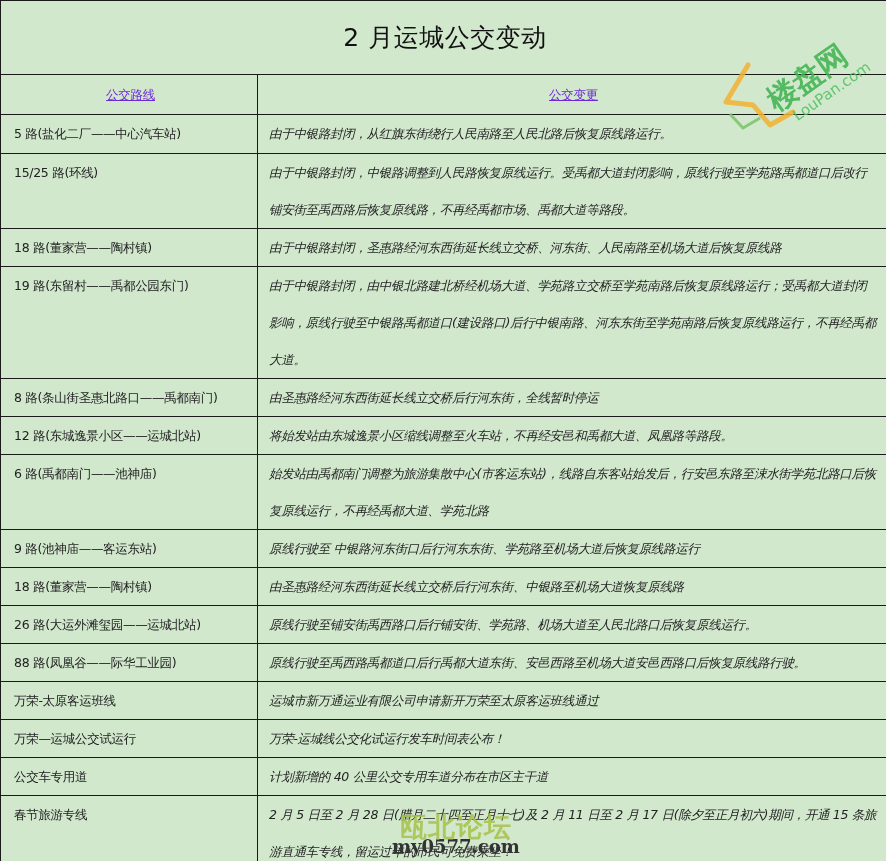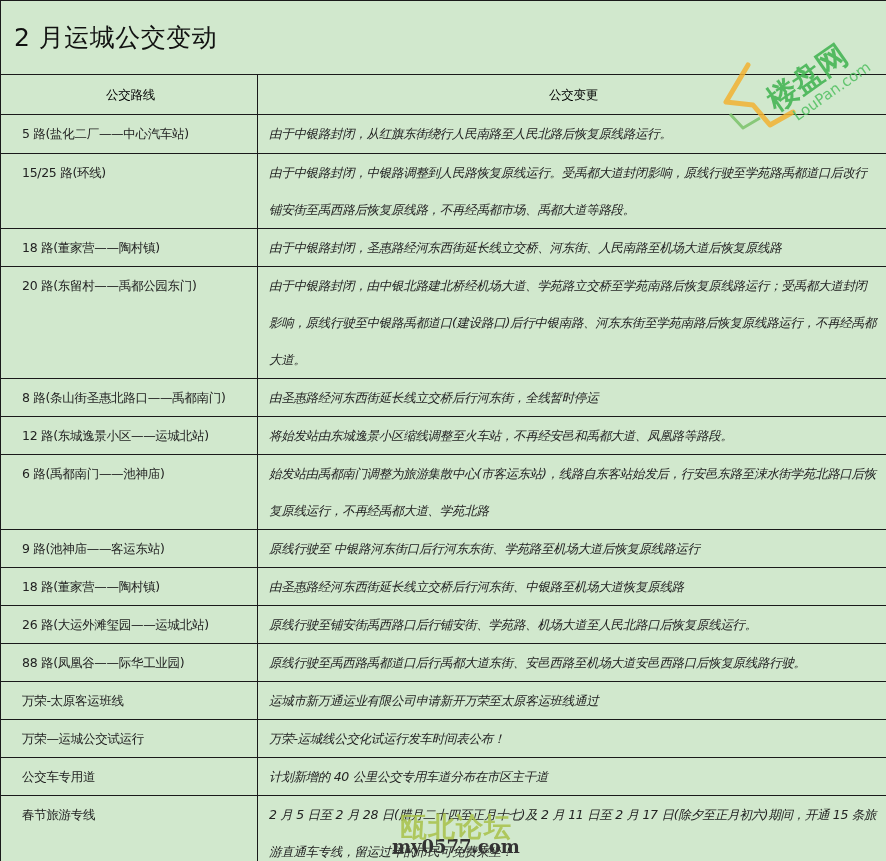--- a/index.html
+++ b/index.html
@@ -19,39 +19,40 @@
     }
     table.bus td {
       border: 1.5px solid #1a1a1a;
       vertical-align: top;
       font-size: 12.5px;
       line-height: 37px;
       padding: 0 10px 0 13px;
       letter-spacing: -0.3px;
       white-space: normal;
     }
-    table.bus td.route { padding-left: 21px; border-radius: 6px; }
+    table.bus td.route { padding-left: 13px; border-radius: 6px; }
     table.bus td.change { padding-left: 11px; padding-right: 8px; font-style: italic; }
     td.title {
       height: 73px;
-      text-align: left;
+      text-align: center;
       vertical-align: middle !important;
       font-size: 25px !important;
       line-height: 73px !important;
       color: #111;
       letter-spacing: 0.5px !important;
     }
     td.hdr {
       height: 39px;
       text-align: center;
       vertical-align: middle !important;
       line-height: 39px !important;
     }
     td.hdr a {
-      color: #000000;
+      color: #6d28d9;
+      text-decoration: underline;
       font-size: 12.5px;
       cursor: pointer;
     }
     .wm1 {
       position: absolute; left: 718px; top: 10px;
       width: 160px; height: 120px;
       pointer-events: none;
       opacity: 0.85;
     }
     .wm2 {
@@ -102,21 +103,21 @@
   </tr>
   <tr style="height:74px">
     <td class="route">15/25 路(环线)</td>
     <td class="change">由于中银路封闭，中银路调整到人民路恢复原线运行。受禹都大道封闭影响，原线行驶至学苑路禹都道口后改行铺安街至禹西路后恢复原线路，不再经禹都市场、禹都大道等路段。</td>
   </tr>
   <tr style="height:37px">
     <td class="route">18 路(董家营——陶村镇)</td>
     <td class="change">由于中银路封闭，圣惠路经河东西街延长线立交桥、河东街、人民南路至机场大道后恢复原线路</td>
   </tr>
   <tr style="height:111px">
-    <td class="route">20 路(东留村——禹都公园东门)</td>
+    <td class="route">19 路(东留村——禹都公园东门)</td>
     <td class="change">由于中银路封闭，由中银北路建北桥经机场大道、学苑路立交桥至学苑南路后恢复原线路运行；受禹都大道封闭影响，原线行驶至中银路禹都道口(建设路口)后行中银南路、河东东街至学苑南路后恢复原线路运行，不再经禹都大道。</td>
   </tr>
   <tr style="height:37px">
     <td class="route">8 路(条山街圣惠北路口——禹都南门)</td>
     <td class="change">由圣惠路经河东西街延长线立交桥后行河东街，全线暂时停运</td>
   </tr>
   <tr style="height:37px">
     <td class="route">12 路(东城逸景小区——运城北站)</td>
     <td class="change">将始发站由东城逸景小区缩线调整至火车站，不再经安邑和禹都大道、凤凰路等路段。</td>
   </tr>

